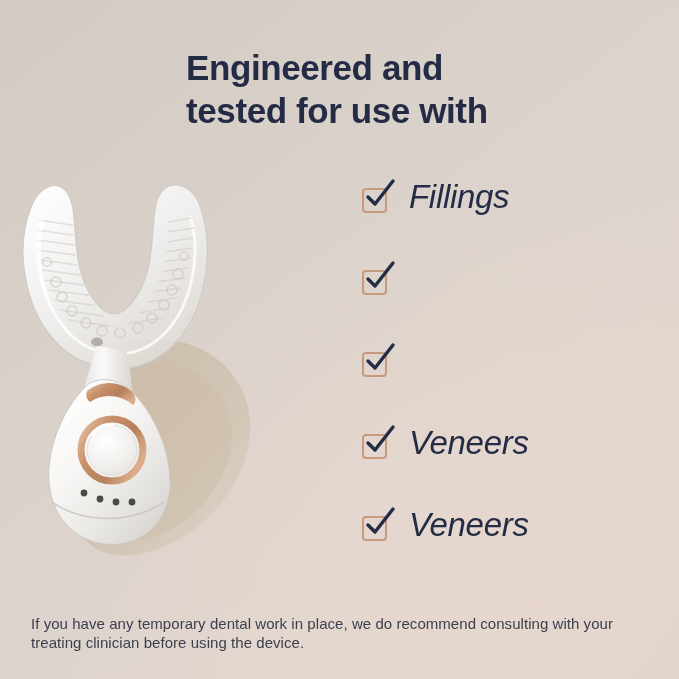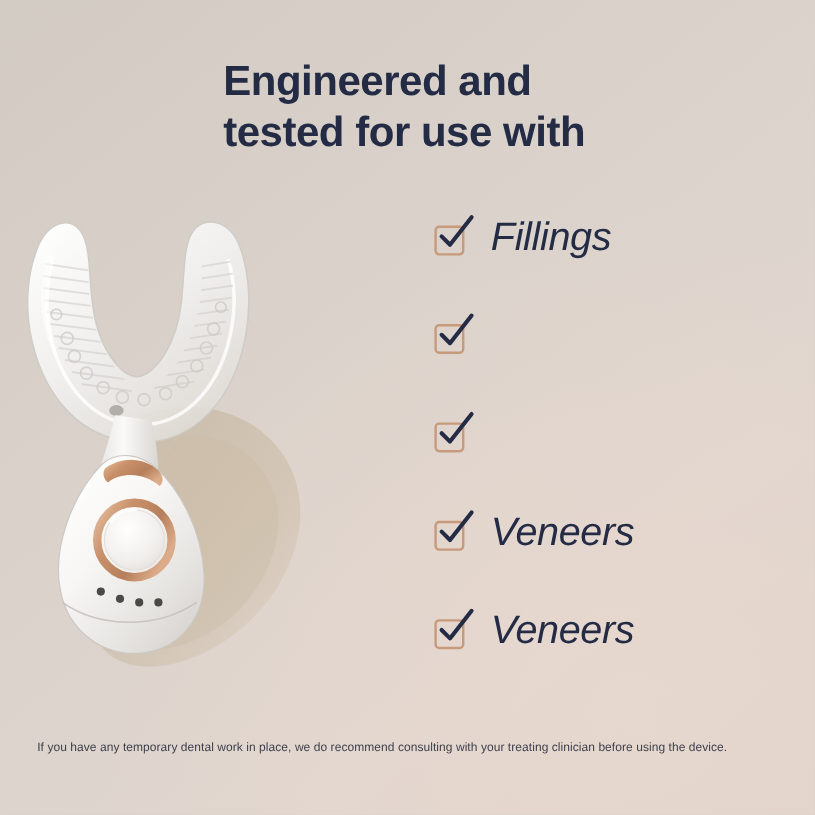--- a/index.html
+++ b/index.html
@@ -74,21 +74,21 @@
     line-height:34px;
     letter-spacing:-0.3px;
     white-space:nowrap;
   }
 
   
   #disclaimer {
     position:absolute; left:31px; top:614px;
     width:612px;
     color:#3c3f4c;
-    font-size:10px;
+    font-size:15px;
     line-height:19px;
     letter-spacing:0.05px;
   }
 </style>
 </head>
 <body>
 
 <div id="stage">
 
 

